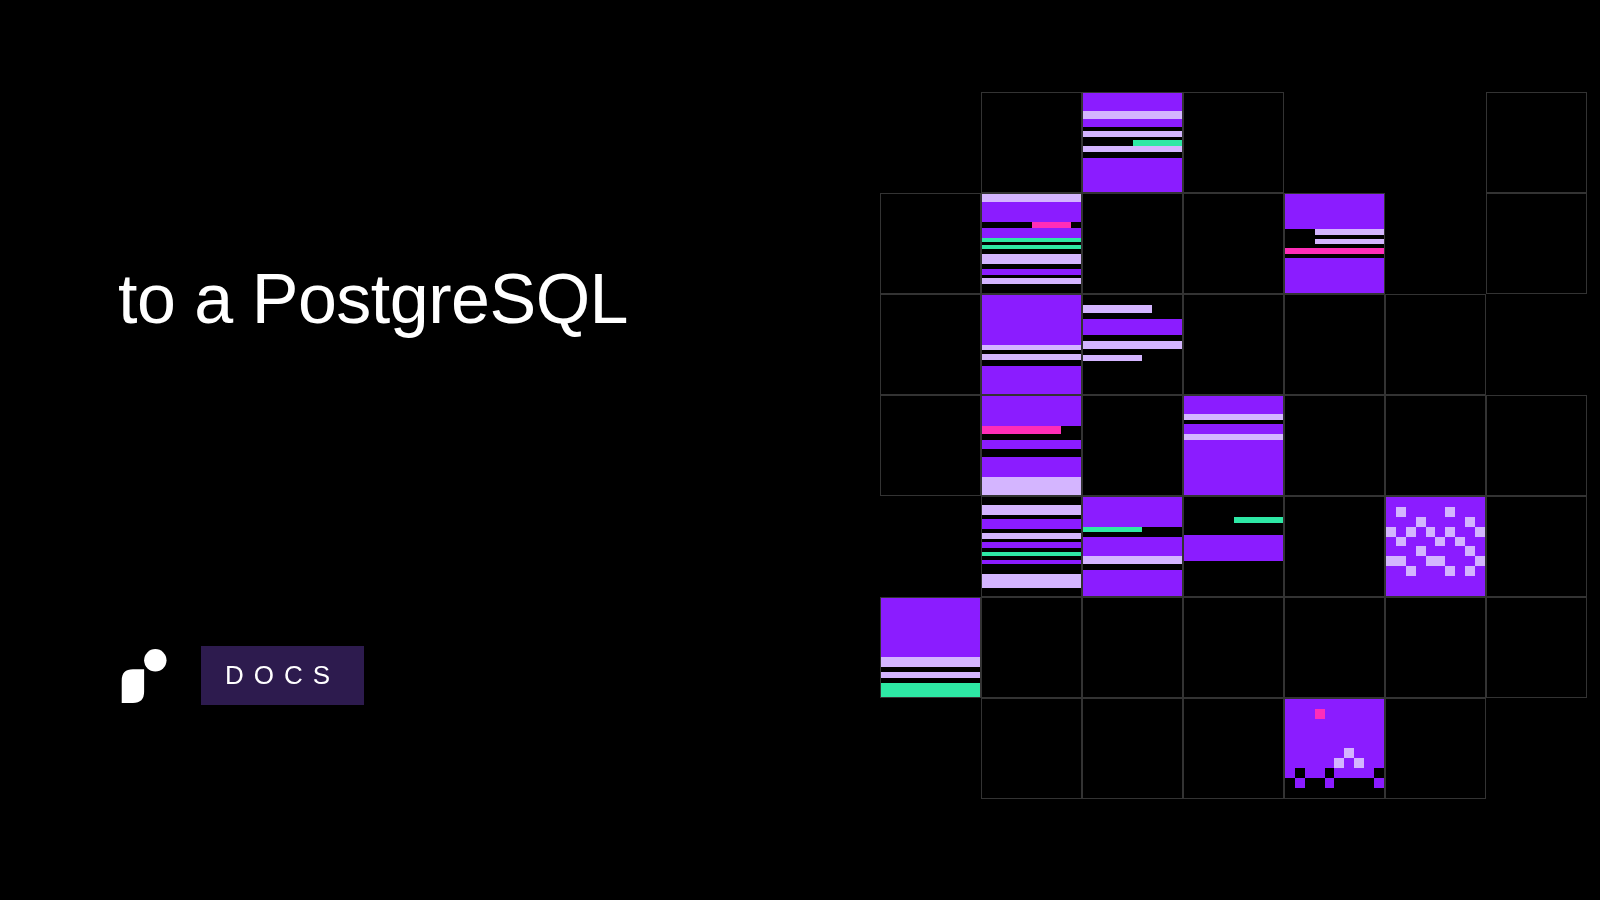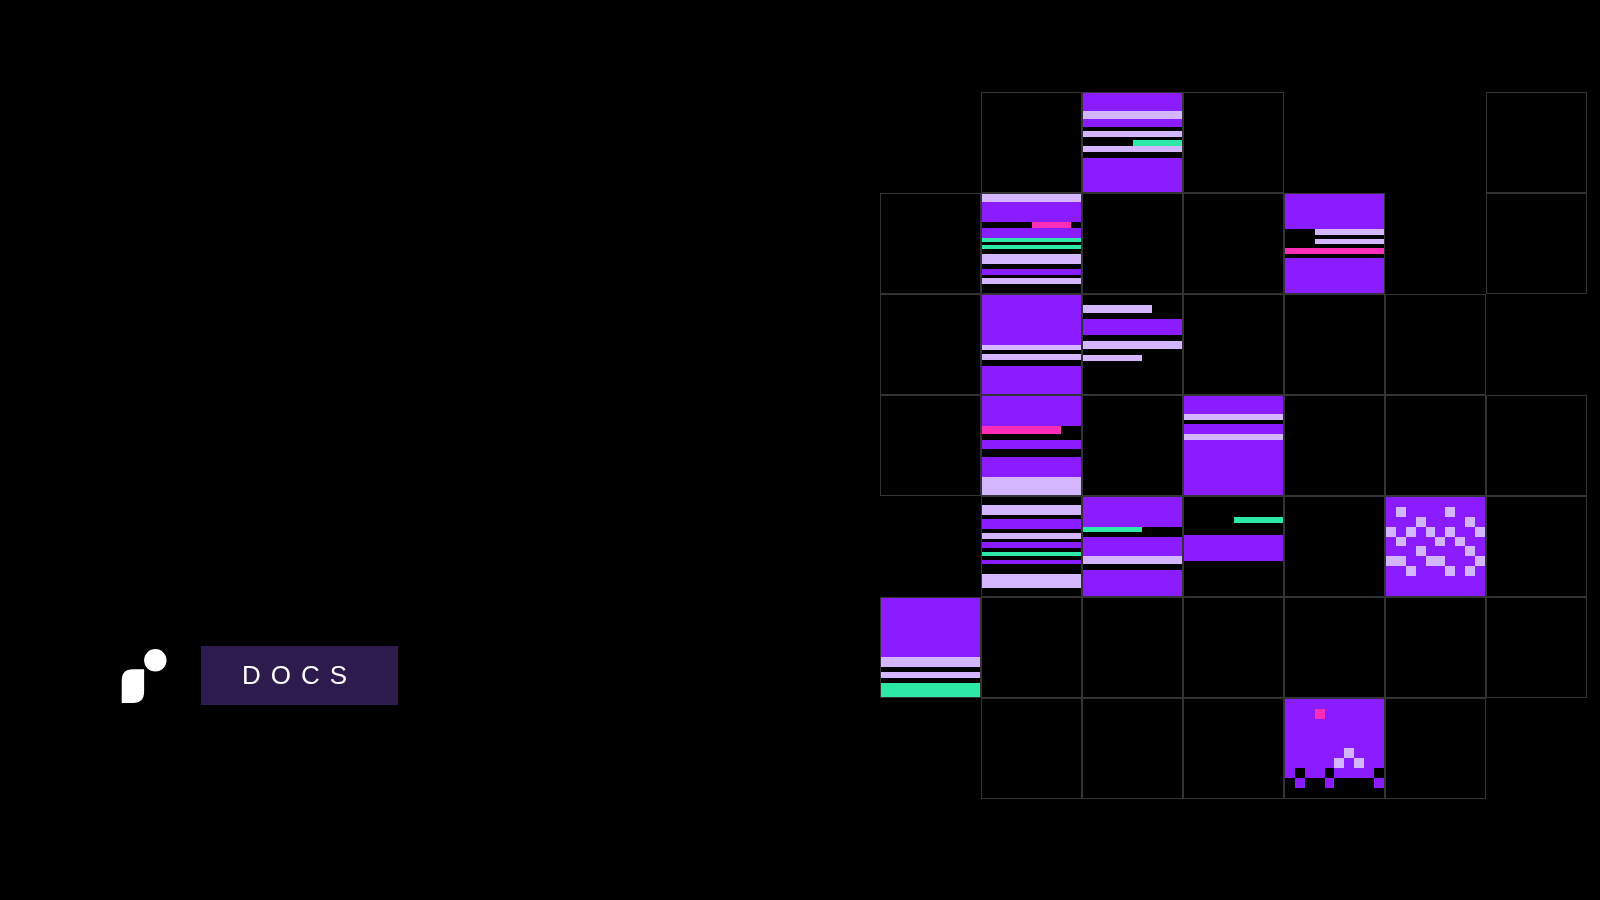--- a/index.html
+++ b/index.html
@@ -35,21 +35,21 @@
   position: relative;
 }
 .logo-mark svg { width: 100%; height: 100%; }
 .brand-name {
   font-size: 52px;
   font-weight: 500;
   letter-spacing: -1px;
 }
 .docs-badge {
   background: #2d1b4e;
-  padding: 14px 41px;
+  padding: 14px 24px;
   font-size: 26px;
   font-weight: 500;
   letter-spacing: 10px;
   margin-left: 8px;
 }
 .grid-art {
   position: absolute;
   right: 0;
   top: 92px;
   width: 720px;
@@ -83,21 +83,21 @@
 .pixels div { background: transparent; }
 .pixels .p { background: #8b1cff; }
 .pixels .l { background: #d4b5ff; }
 .pixels .k { background: #ff2db8; }
 </style>
 </head>
 <body>
 
 <div class="title">
   <br>
-  <br>
+  <span>to a PostgreSQL</span><br>
 </div>
 
 <div class="brand">
   <div class="logo-mark">
     <svg viewBox="0 0 100 100">
       <circle cx="72" cy="22" r="20" fill="#fff"></circle>
       <path d="M 52 22 L 52 78 Q 52 98 32 98 L 12 98 L 12 58 Q 12 38 32 38 L 52 38 Z" fill="#fff"></path>
     </svg>
   </div>
   <div class="docs-badge">DOCS</div>

